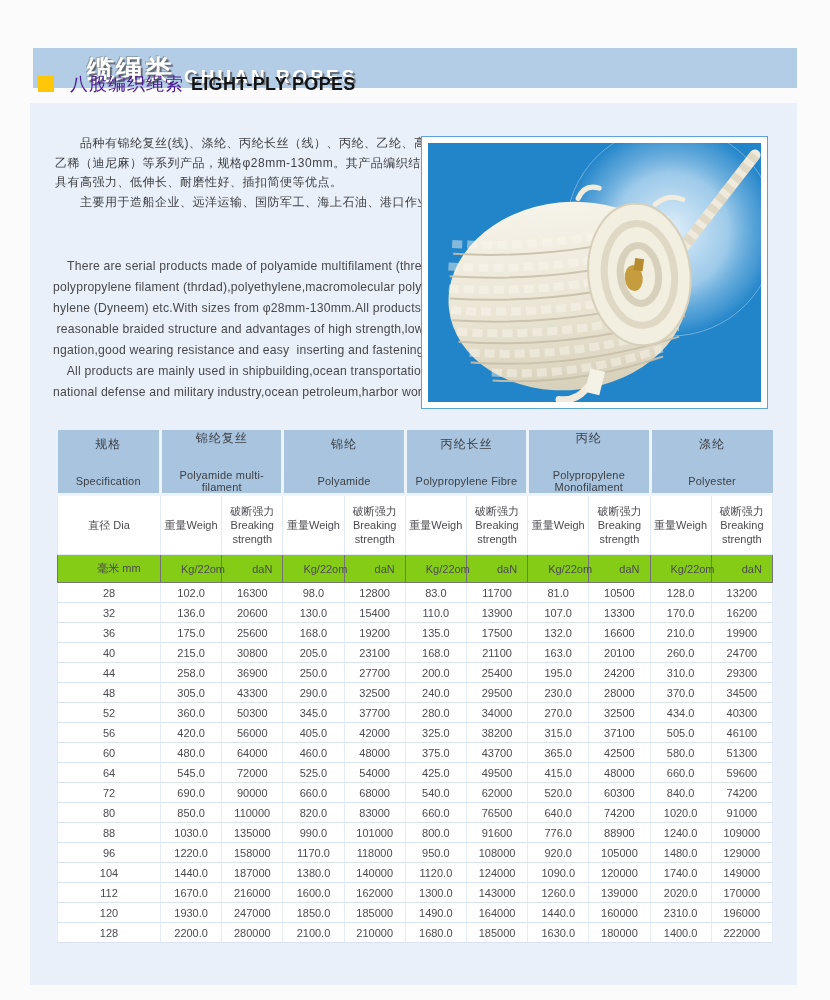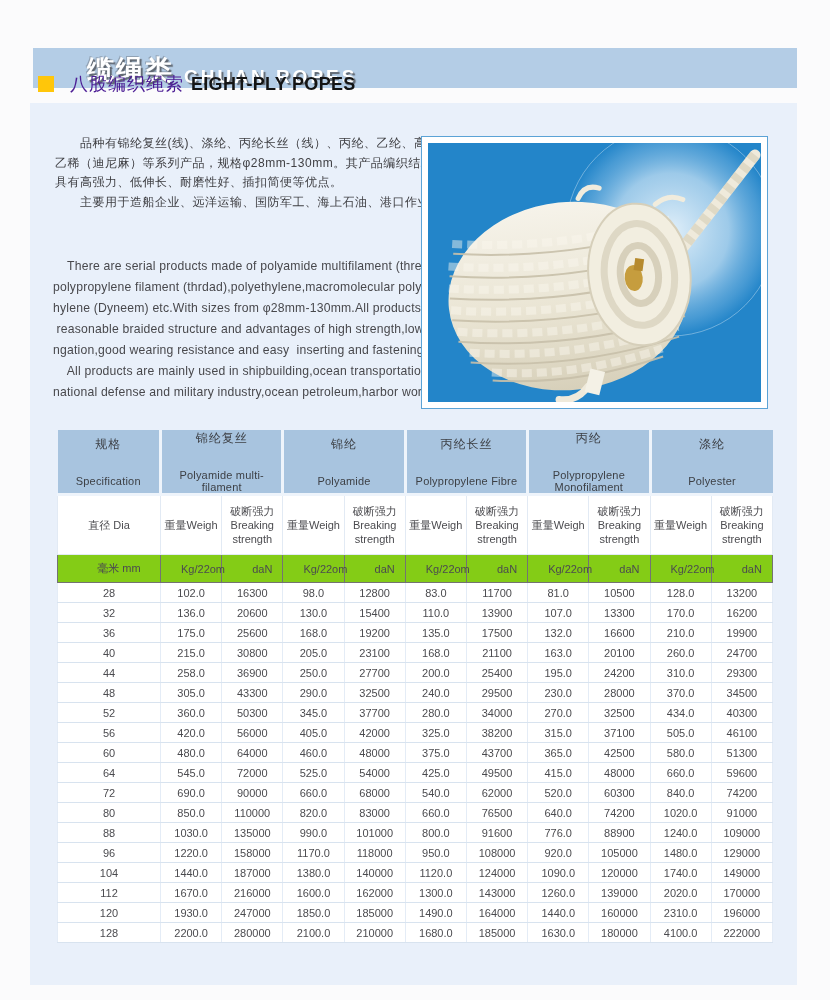--- a/index.html
+++ b/index.html
@@ -450,18 +450,18 @@
         <tr class="datarow">
           <td>128</td>
           <td>2200.0</td>
           <td>280000</td>
           <td>2100.0</td>
           <td>210000</td>
           <td>1680.0</td>
           <td>185000</td>
           <td>1630.0</td>
           <td>180000</td>
-          <td>4100.0</td>
+          <td>1400.0</td>
           <td>222000</td>
         </tr>
       </tbody>
     </table>
 </div>
 
 </body></html>

